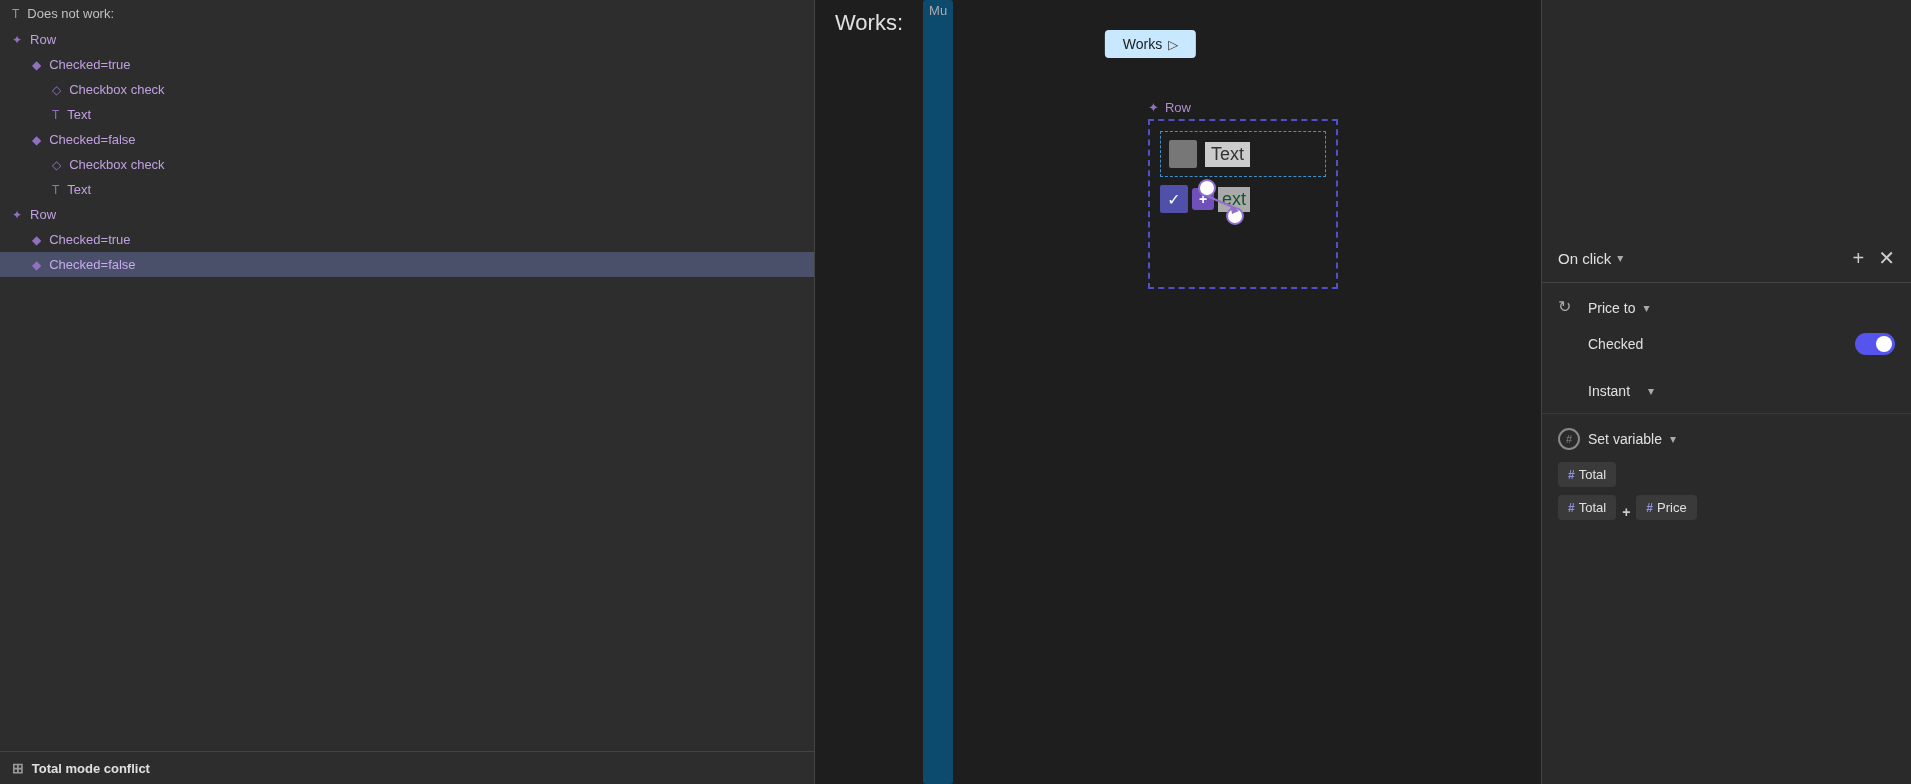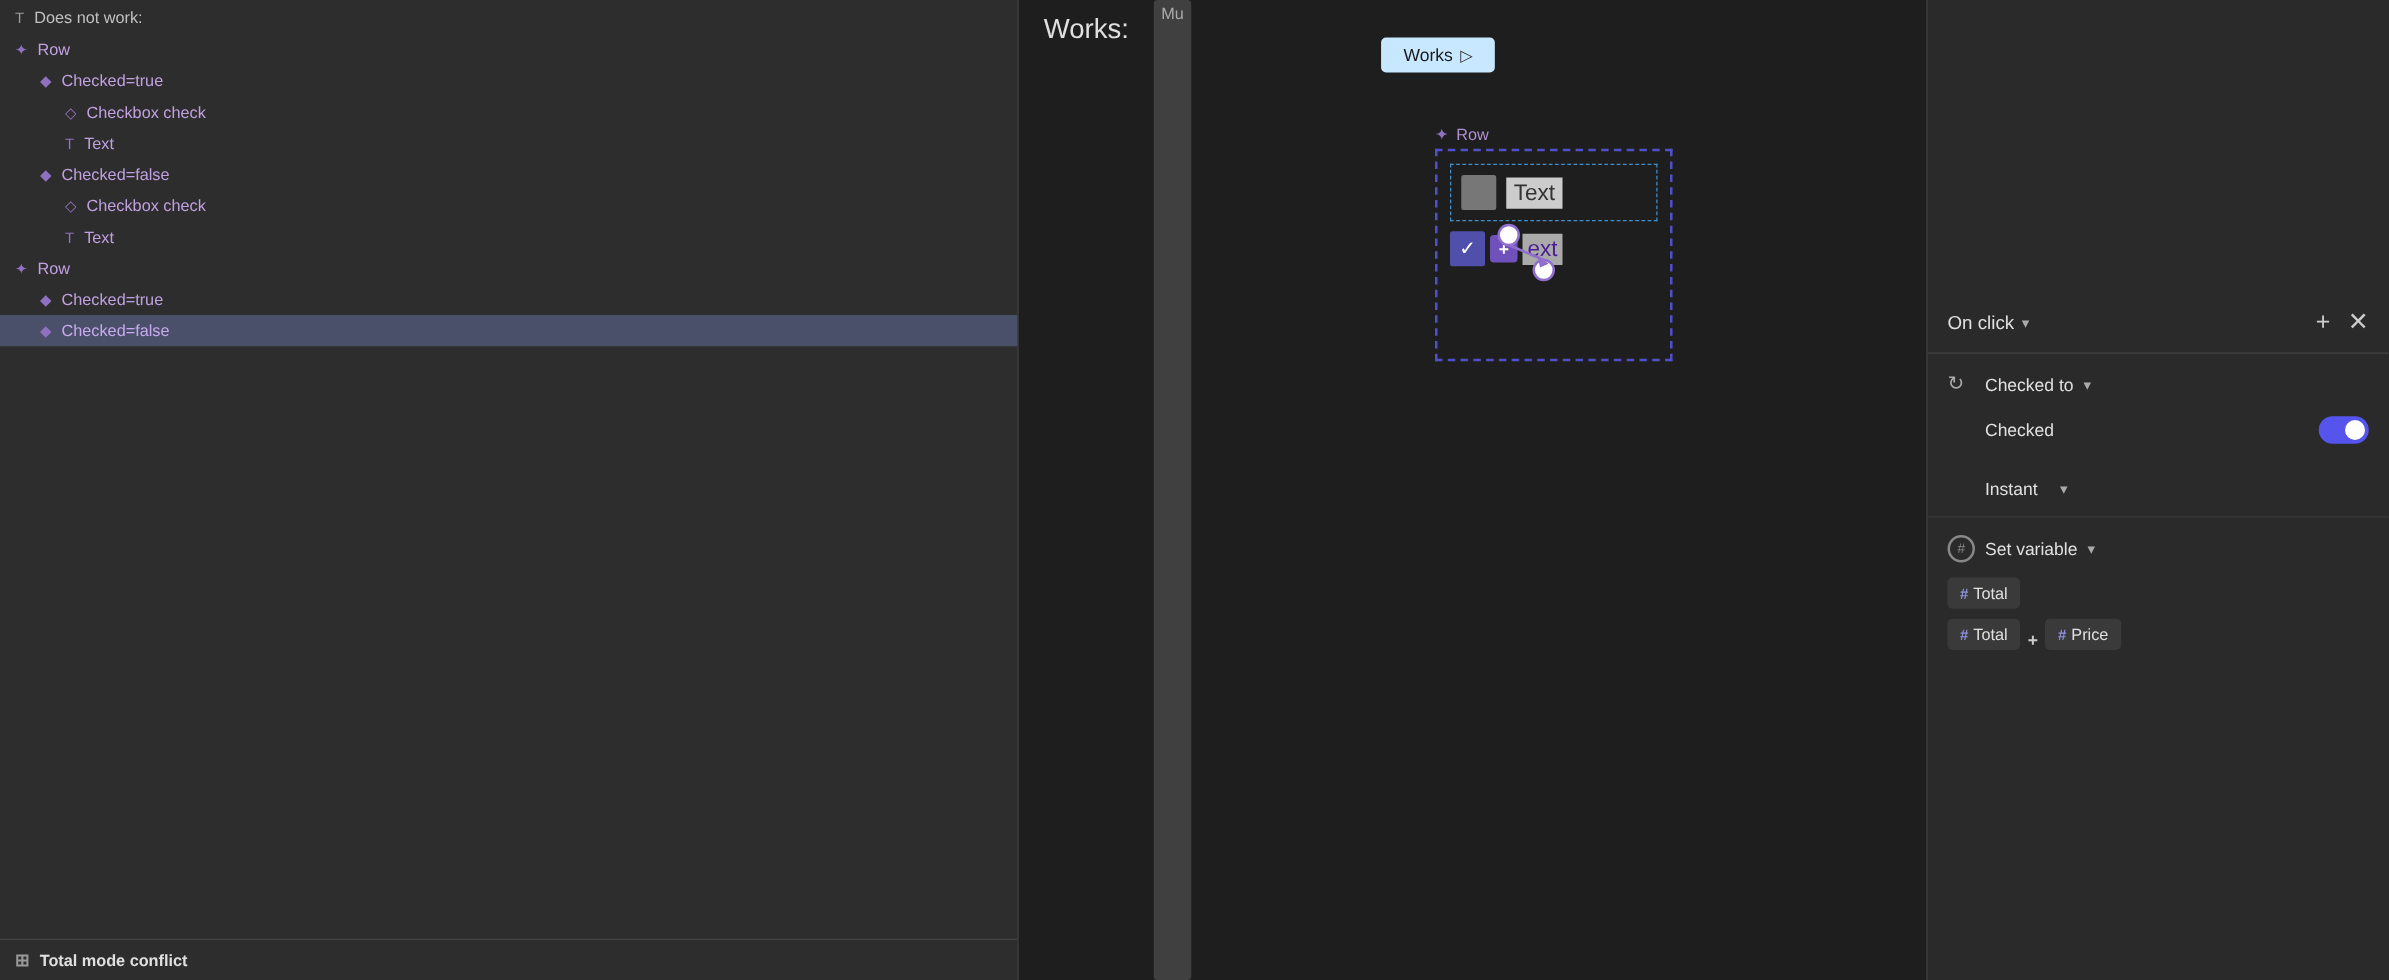--- a/index.html
+++ b/index.html
@@ -187,21 +187,21 @@
       display: flex;
       align-items: center;
       justify-content: center;
       color: white;
       font-size: 14px;
       font-weight: bold;
     }
 
     .text-dark {
       font-size: 18px;
-      color: #4c1d95;
+      color: #14532d;
       background: #aaa;
       padding: 2px 4px;
     }
 
     
     .right-panel {
       width: 370px;
       height: 784px;
       background: #2a2a2a;
       border-left: 1px solid #444;
@@ -471,21 +471,21 @@
   </div>
 </div>
 
 <div class="center-panel">
 
   <div style="padding: 10px 20px; font-size: 22px; color: #e0e0e0;">
     <span>Works:</span>
   </div>
 
   <div style="position: relative; display: flex; justify-content: flex-end; padding-right: 30px; padding-top: 0;">
-    <span style="font-size:13px; color:#aaa; background:#404040; padding: 3px 6px; border-radius:3px;">Mu</span>
+    <span style="font-size:13px; color:#aaa; background:#0c4a6e; padding: 3px 6px; border-radius:3px;">Mu</span>
   </div>
 
   <div style="display: flex; justify-content: center; margin-top: 10px;">
     <button class="works-button">
       <span>Works</span>
       <span style="font-size:13px; color:#333;">▷</span>
     </button>
   </div>
 
   <div class="canvas-area">
@@ -527,21 +527,21 @@
     </div>
     <div class="header-actions">
       <button class="header-btn">+</button>
       <button class="header-btn">✕</button>
     </div>
   </div>
 
   <div class="panel-section">
     <div class="change-to-row">
       <span class="change-to-icon" style="font-size:16px;">↻</span>
-      <span>Checked to</span>
+      <span>Price to</span>
       <span class="chevron-icon">▾</span>
     </div>
 
     <div class="checked-row">
       <span class="checked-label">Checked</span>
       <div class="toggle"></div>
     </div>
 
     <div class="instant-row">
       <span>Instant</span>

